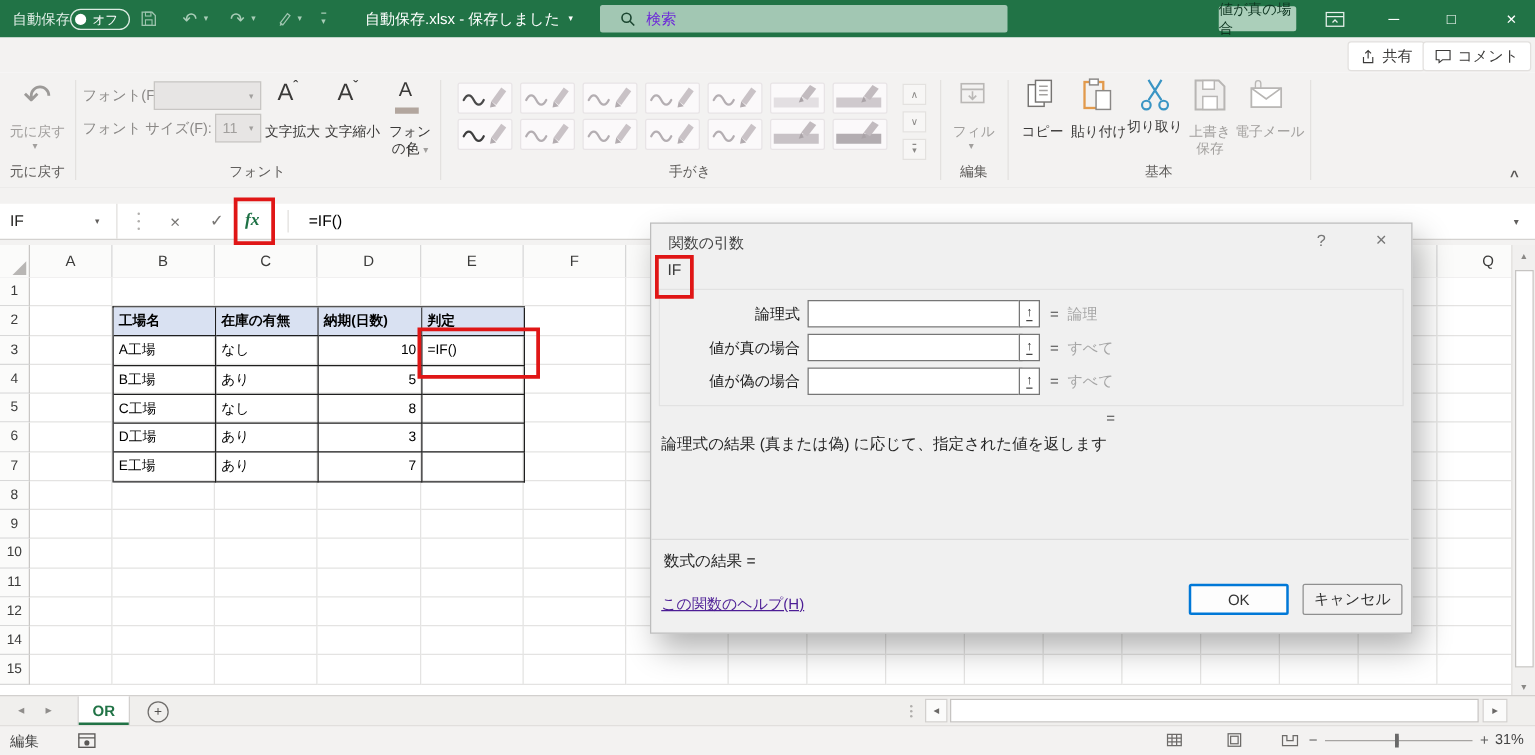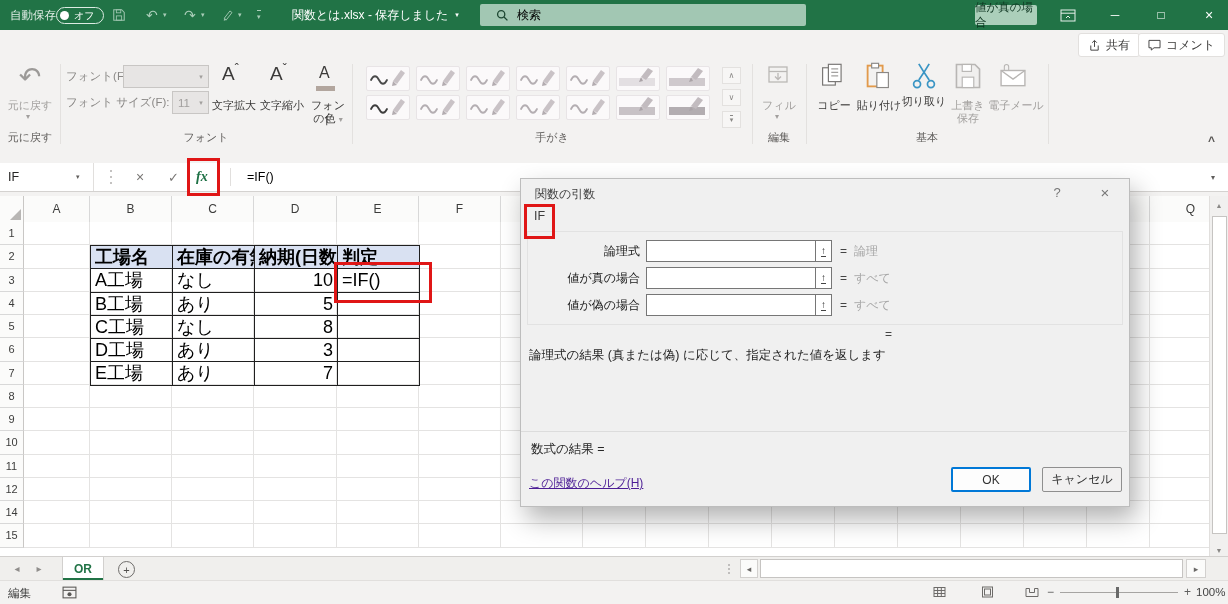--- a/index.html
+++ b/index.html
@@ -48,21 +48,21 @@
   .corner{width:24px;height:26px;border-right:1px solid #c9c7c5;position:relative;box-sizing:border-box;flex:none;}
   .corner::after{content:"";position:absolute;right:2px;bottom:2px;border-bottom:11px solid #b8b6b4;border-left:11px solid transparent;}
   .chcell{flex:none;box-sizing:border-box;border-right:1px solid #d8d8d8;text-align:center;line-height:26px;font-size:12px;color:#3c3c3b;}
   .gridbody{left:0;top:222px;width:1209px;height:334px;overflow:hidden;background:#fff;}
   .grow2{display:flex;height:23.27px;}
   .rh{flex:none;width:24px;box-sizing:border-box;background:#fbfbfa;border-right:1px solid #c9c7c5;border-bottom:1px solid #d8d8d8;text-align:center;font-size:11px;color:#3c3c3b;line-height:23px;}
   .gcell{flex:none;box-sizing:border-box;border-right:1px solid #e4e3e2;border-bottom:1px solid #e4e3e2;}
   
   .dtable{left:90px;top:245px;border-left:1px solid #1f1f1f;border-top:1px solid #1f1f1f;}
   .trw{display:flex;height:23.27px;}
-  .tcell{flex:none;box-sizing:border-box;border-right:1px solid #1f1f1f;border-bottom:1px solid #1f1f1f;font-size:18px;color:#000;padding-left:4px;line-height:22px;overflow:hidden;white-space:nowrap;}
+  .tcell{flex:none;box-sizing:border-box;border-right:1px solid #1f1f1f;border-bottom:1px solid #1f1f1f;font-size:11px;color:#000;padding-left:4px;line-height:22px;overflow:hidden;white-space:nowrap;}
   .tcell.th{font-weight:700;}
   .tcell.num{text-align:right;padding-right:4px;padding-left:0;}
   
   .dialog{left:520px;top:178px;width:608px;height:327px;background:#f0f0f0;border:1px solid #bdbdbd;
           box-shadow:6px 12px 24px rgba(0,0,0,.30);z-index:40;}
   .frow{position:absolute;left:0;height:22px;width:590px;}
   .flabel{position:absolute;left:0;top:0;width:112px;text-align:right;line-height:22px;color:#1a1a1a;}
   .finput{position:absolute;left:118px;top:0;width:164px;height:20px;border:1px solid #767676;background:#fff;font:inherit;padding:0 3px;box-sizing:content-box;}
   .fbtn{position:absolute;left:287px;top:0;width:17px;height:22px;border:1px solid #767676;background:#fff;box-sizing:border-box;display:flex;align-items:center;justify-content:center;}
   .uar{font-size:10px;color:#222;border-bottom:1.5px solid #444;line-height:10px;}
@@ -100,29 +100,29 @@
     <span class="tchev" style="left:163px">▾</span>
     <span class="tico" style="left:184px">↷</span>
     <span class="tchev" style="left:201px">▾</span>
     <svg class="ab" style="left:221px;top:8px" width="13" height="14" viewBox="0 0 16 16">
       <path d="M4 12 L11 3l2.5 2L6.5 14z" fill="none" stroke="#9dc4ae" stroke-width="1.2"></path>
       <path d="M4 12l-.6 3.2L6.6 14z" fill="#9dc4ae"></path>
     </svg>
     <span class="tchev" style="left:238px">▾</span>
     <span class="tchev" style="left:257px;border-top:1px solid #a9cdb8;height:12px;top:10px">▾</span>
     <span class="trow" style="left:292px;font-size:12px">
-      <span>関数とは.xlsx - 保存しました</span>
+      <span>自動保存.xlsx - 保存しました</span>
       <span style="font-size:7px;margin-left:7px">▾</span>
     </span>
     <div class="search">
       <svg style="margin-left:16px" width="13" height="13" viewBox="0 0 13 13">
         <circle cx="5.2" cy="5.2" r="3.6" fill="none" stroke="#1c4631" stroke-width="1.3"></circle>
         <path d="M8 8l3.4 3.4" stroke="#1c4631" stroke-width="1.3"></path>
       </svg>
-      <span style="margin-left:8px;color:#000000">検索</span>
+      <span style="margin-left:8px;color:#6d28d9">検索</span>
     </div>
     <div class="signin">
         <span>値が真の場合</span>
       </div>
     <svg class="ab" style="left:1060px;top:9px" width="16" height="13" viewBox="0 0 16 13">
       <rect x="1" y="1" width="14" height="11" fill="none" stroke="#e8f1ec"></rect>
       <path d="M1 4.2h14" stroke="#e8f1ec"></path>
       <path d="M6 9l2-2 2 2" fill="none" stroke="#e8f1ec"></path>
     </svg>
     <span class="winbtn" style="left:1098px">─</span>
@@ -752,16 +752,16 @@
       <rect x="3.5" y="3" width="6" height="6" fill="none" stroke="#6d6b69"></rect>
     </svg>
     <svg class="svico" style="left:1025px" width="14" height="12" viewBox="0 0 14 11">
       <path d="M1 10V2h3.5v4h5V2H13v8z" fill="none" stroke="#6d6b69"></path>
     </svg>
     <span class="ab" style="left:1047px;top:4px;color:#5f5f5f">−</span>
     <div class="ab" style="left:1060px;top:11px;width:118px;height:1px;background:#a6a4a2"></div>
     <div class="ab" style="left:1118px;top:8px;width:1px;height:7px;background:#a6a4a2"></div>
     <div class="ab" style="left:1116px;top:6px;width:3px;height:11px;background:#696969"></div>
     <span class="ab" style="left:1184px;top:4px;color:#5f5f5f">+</span>
-    <span class="ab" style="left:1196px;top:5px;font-size:11.5px;color:#444">100%</span>
+    <span class="ab" style="left:1196px;top:5px;font-size:11.5px;color:#444">31%</span>
   </div>
 
 </div>
 
 </body></html>

